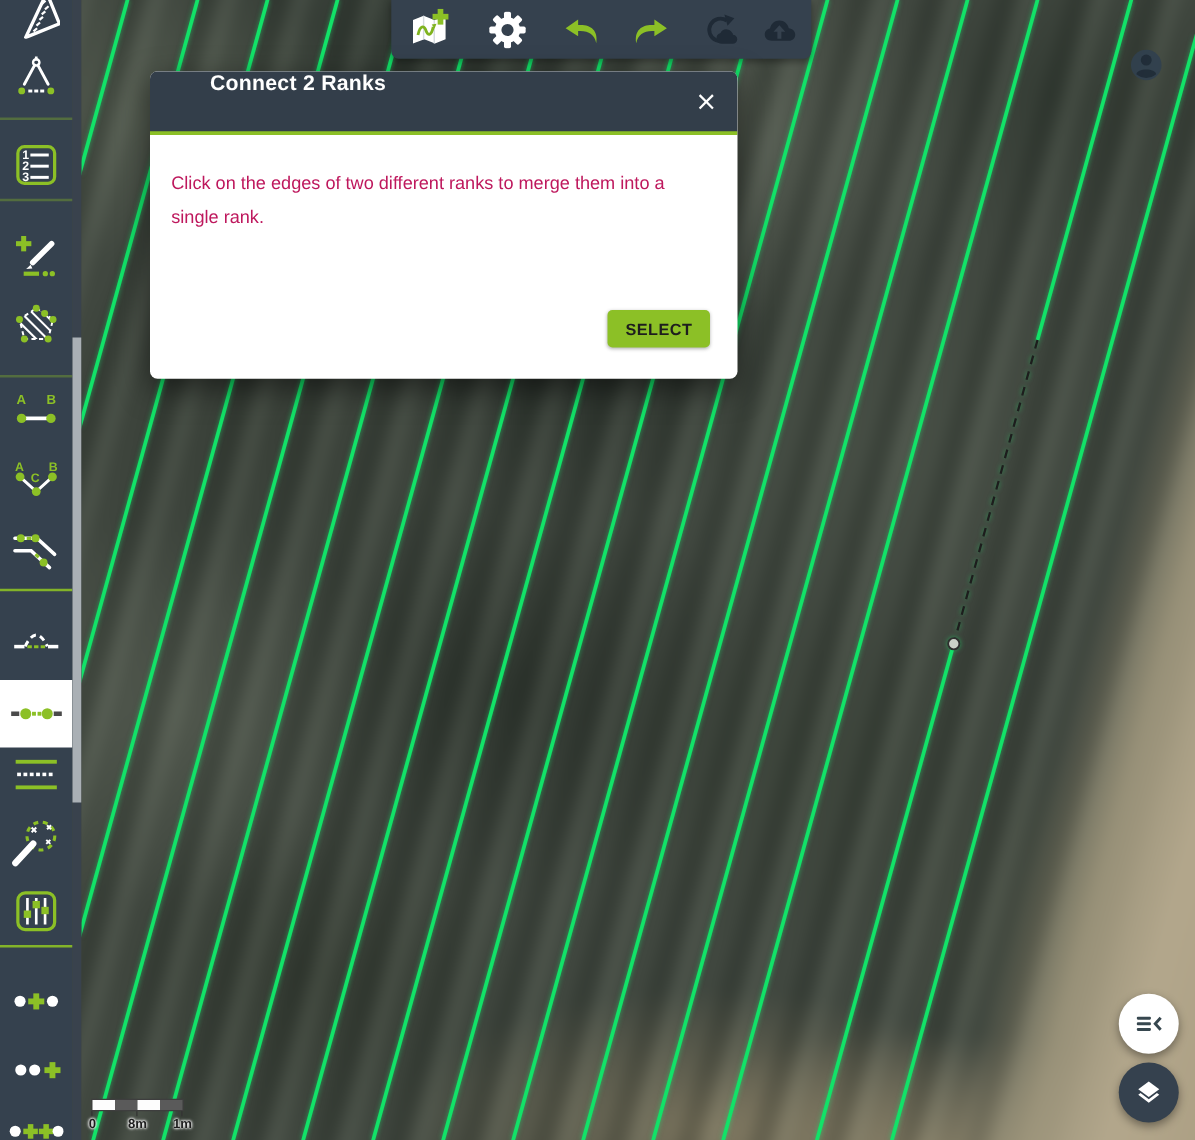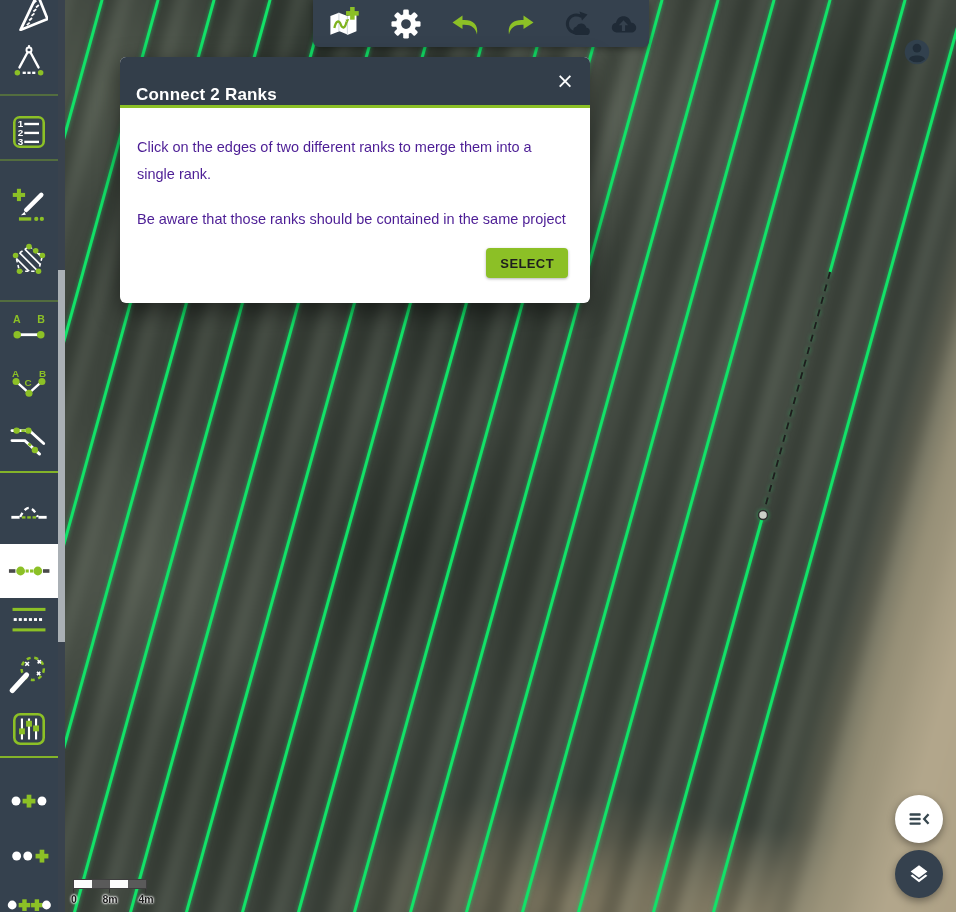--- a/index.html
+++ b/index.html
@@ -67,30 +67,30 @@
   .tb-btn{flex:0 0 auto;display:flex;align-items:center;justify-content:center;height:47px;cursor:pointer;}
   .tb-div{width:2px;height:38px;background:#8db32a;margin:0 1px;}
   
   .dialog{
     position:absolute;left:120px;top:57px;width:470px;height:246px;z-index:40;
     background:#ffffff;border-radius:6px;box-shadow:0 8px 24px rgba(0,0,0,0.5);
     overflow:hidden;
   }
   .dlg-head{
     height:48px;background:#333E4A;border-bottom:3px solid #8CC026;
-    display:flex;align-items:flex-end;position:relative;
+    display:flex;align-items:flex-start;position:relative;padding-left:32px;
   }
   .dlg-title{color:#fff;font-size:17px;font-weight:bold;margin-left:16px;letter-spacing:.2px;}
   .dlg-close{
     position:absolute;right:10px;top:9px;width:30px;height:30px;border:none;background:transparent;
     color:#fff;font-size:21px;line-height:30px;text-align:center;cursor:pointer;padding:0;
     font-family:"DejaVu Sans",sans-serif;
   }
   .dlg-body{padding:26px 17px 0 17px;}
-  .dlg-body p{margin:0 0 18px 0;color:#4c1d95;font-size:14.5px;line-height:1.85;}
+  .dlg-body p{margin:0 0 18px 0;color:#be185d;font-size:14.5px;line-height:1.85;}
   .dlg-select{
     position:absolute;right:22px;bottom:25px;height:30px;padding:0 14px;border:none;border-radius:4px;
     background:#8CC026;color:#1e1e1e;font-size:13px;font-weight:bold;letter-spacing:.4px;cursor:pointer;
     box-shadow:0 1px 3px rgba(0,0,0,0.3);font-family:"Liberation Sans",sans-serif;
   }
   
   .fab{position:absolute;width:48px;height:48px;border-radius:50%;border:none;display:flex;align-items:center;justify-content:center;cursor:pointer;z-index:25;box-shadow:0 3px 8px rgba(0,0,0,0.4);padding:0;}
   .fab.white{left:895px;top:795px;background:#ffffff;}
   .fab.dark{left:895px;top:850px;background:#35414E;}
   .avatar{position:absolute;left:903px;top:38px;width:28px;height:28px;border:none;background:transparent;padding:0;cursor:pointer;z-index:25;opacity:.92;}
@@ -133,21 +133,21 @@
     <div class="seg w"></div>
       <div class="seg g"></div>
       <div class="seg w"></div>
       <div class="seg g"></div>
   </div>
   <div class="tick" style="left:0"></div>
   <div class="tick" style="left:36px"></div>
   <div class="tick" style="left:72px"></div>
   <span class="lab" style="left:1px">0</span>
   <span class="lab" style="left:37px">8m</span>
-  <span class="lab" style="left:73px">4m</span>
+  <span class="lab" style="left:73px">1m</span>
 </div>
 
 <div class="sidebar">
 
   <div class="tool" style="top:-15px">
     <svg width="38" height="38" viewBox="0 0 34 34">
       <g transform="rotate(-22 17 17)">
         <path d="M4 29 L30 29 L30 5 Z" fill="none" stroke="#fff" stroke-width="2.4" stroke-linejoin="round"></path>
         <path d="M27 10 l-3.2 1.1 M27.5 14.5 l-3.2 1.1 M24 17 l-3.2 1.1 M21 20 l-3.2 1.1 M17.5 23 l-3.2 1.1 M14 26 l-3.2 1.1" stroke="#fff" stroke-width="1.6"></path>
       </g>
@@ -400,21 +400,20 @@
   </div>
 </div>
 
 <div class="dialog">
   <div class="dlg-head">
     <span class="dlg-title">Connect 2 Ranks</span>
     <button class="dlg-close">×</button>
   </div>
   <div class="dlg-body">
     <p>Click on the edges of two different ranks to merge them into a single rank.</p>
-    <p>Be aware that those ranks should be contained in the same project</p>
   </div>
   <button class="dlg-select">SELECT</button>
 </div>
 
 <button class="avatar">
   <svg width="28" height="28" viewBox="0 0 32 32">
     <circle cx="16" cy="16" r="14" fill="#31414F"></circle>
     <circle cx="16" cy="11.5" r="5" fill="#1F2C39"></circle>
     <path d="M7 24.5 C7 18.5 25 18.5 25 24.5 A14 14 0 0 1 7 24.5 Z" fill="#1F2C39"></path>
   </svg>

